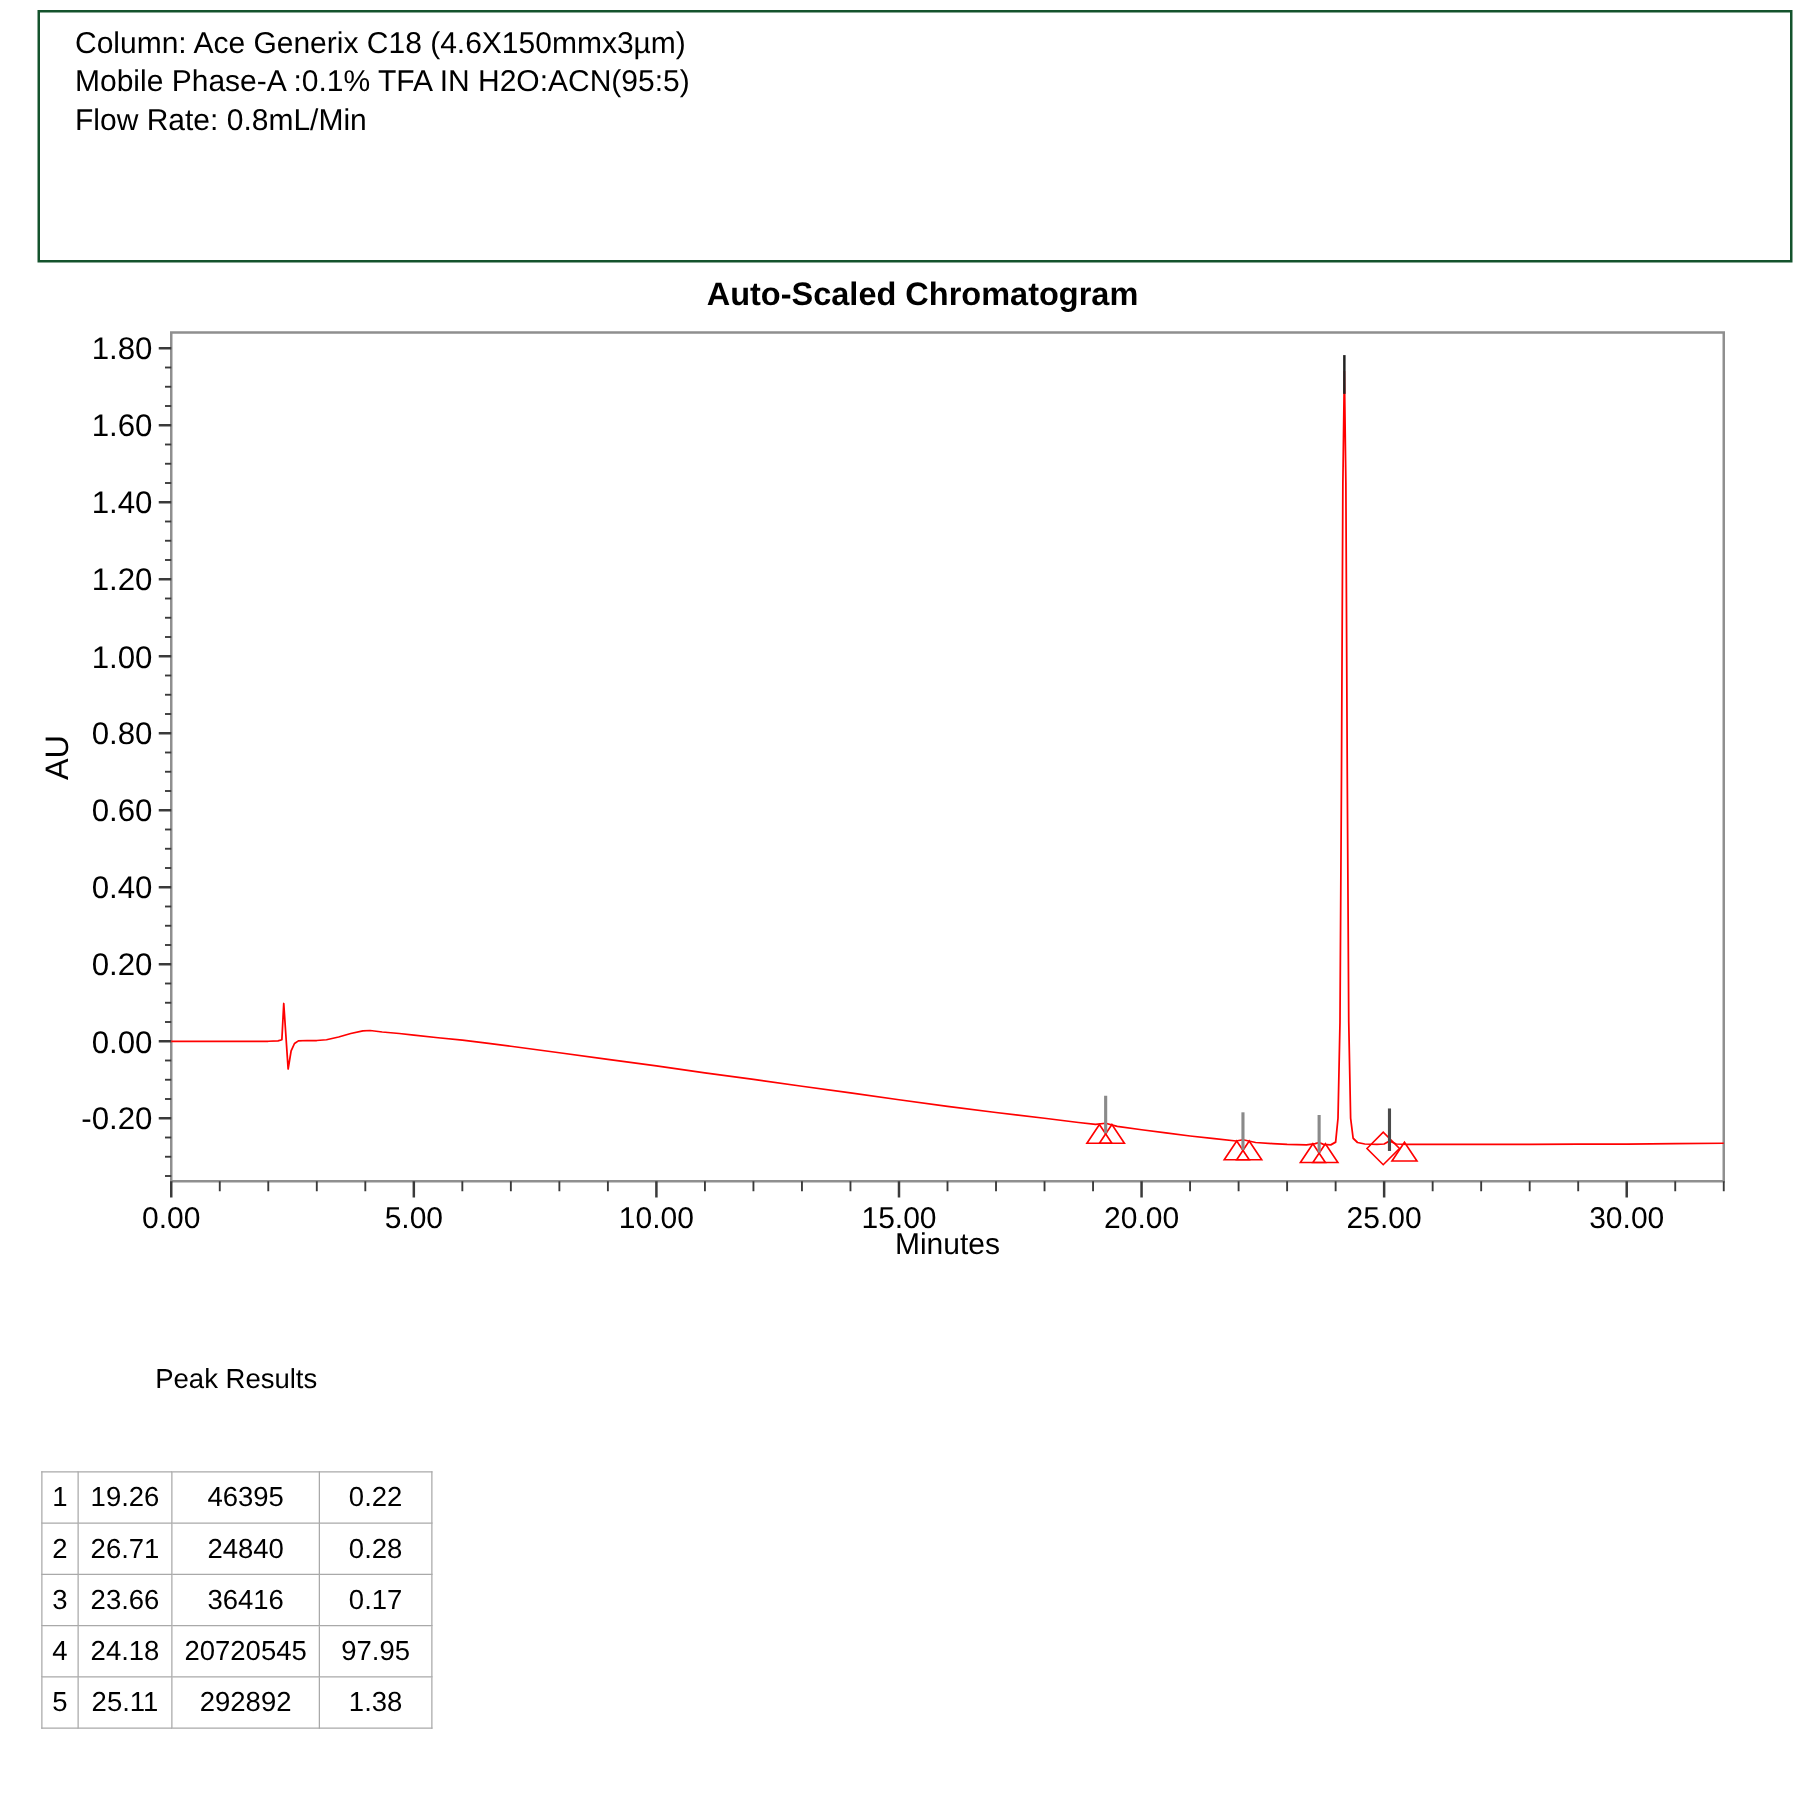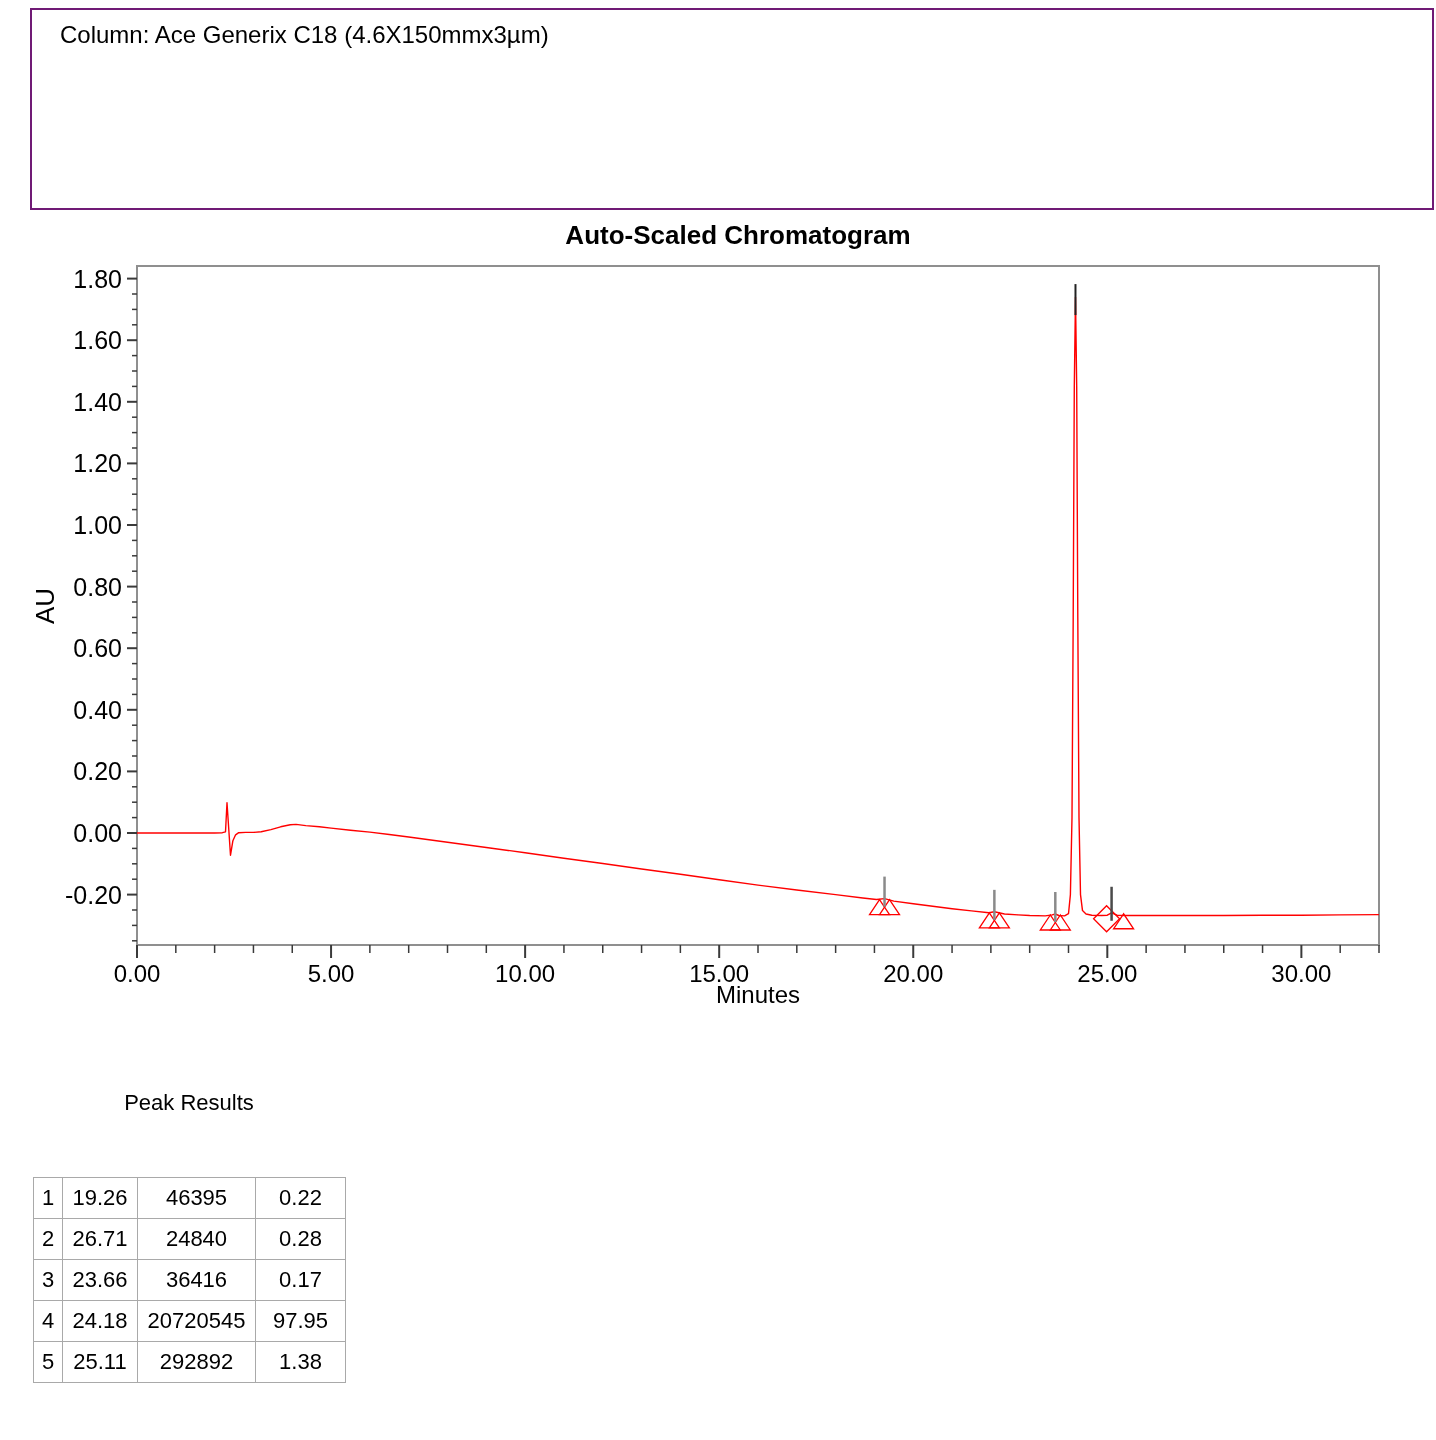--- a/index.html
+++ b/index.html
@@ -2,21 +2,21 @@
 <html><head>
 <meta charset="utf-8">
 <style>
   html,body{margin:0;padding:0;}
   body{
     width:1436px;height:1440px;position:relative;background:#ffffff;
     font-family:"Liberation Sans",sans-serif;color:#000;overflow:hidden;
   }
   #method-box{
     position:absolute;left:30px;top:8px;width:1404px;height:202px;
-    border:2px solid #701a75;box-sizing:border-box;
+    border:2px solid #14532d;box-sizing:border-box;
     padding:9px 0 0 28px;font-size:24px;line-height:31px;background:#fff;
   }
   .mline{white-space:nowrap;}
   #chart-title{
     position:absolute;left:0;top:220px;width:1436px;text-align:center;
     font-size:26px;font-weight:bold;padding-left:20px;
   }
   #chart{position:absolute;left:0;top:0;}
   #table-title{
     position:absolute;left:33px;top:1090px;width:312px;text-align:center;
@@ -29,20 +29,22 @@
   #peak-table td{
     border:1px solid #a9a9a9;text-align:center;height:40px;padding:0 2px;
     white-space:nowrap;overflow:hidden;
   }
 </style>
 </head>
 <body>
 
 <div id="method-box">
   <div class="mline">Column: Ace Generix C18 (4.6X150mmx3µm)</div>
+  <div class="mline">Mobile Phase-A :0.1% TFA IN H2O:ACN(95:5)</div>
+  <div class="mline">Flow Rate: 0.8mL/Min</div>
 </div>
 
 <div id="chart-title">Auto-Scaled Chromatogram</div>
 
 <svg id="chart" width="1436" height="1060" viewBox="0 0 1436 1060">
     <rect x="137" y="266" width="1242" height="679" fill="none" stroke="#8f8f8f" stroke-width="2"></rect>
     <g fill="#000" font-size="25" font-family="&quot;Liberation Sans&quot;, sans-serif">
       <line x1="127" y1="894.6" x2="137" y2="894.6" stroke="#3a3a3a" stroke-width="2"></line>
       <text x="122" y="903.6" text-anchor="end">-0.20</text>
       <line x1="127" y1="833" x2="137" y2="833" stroke="#3a3a3a" stroke-width="2"></line>

